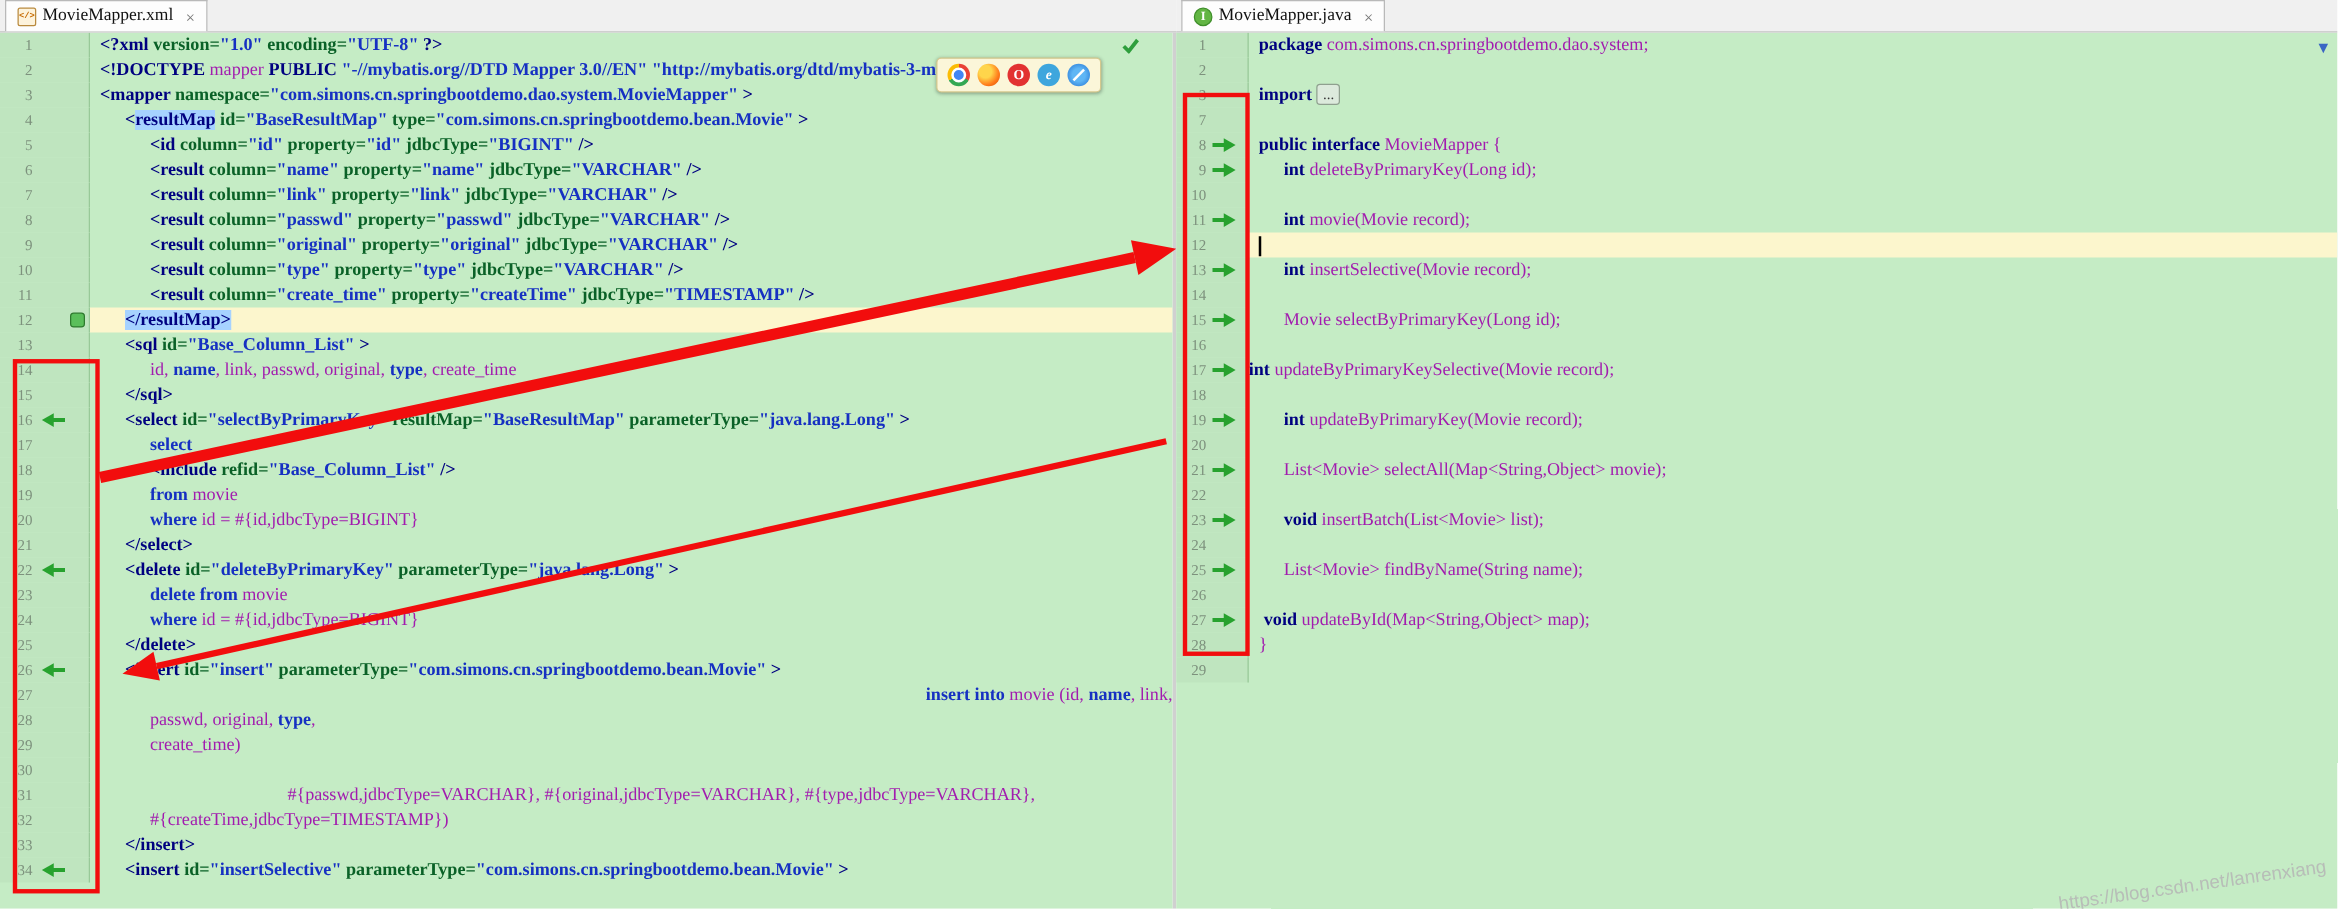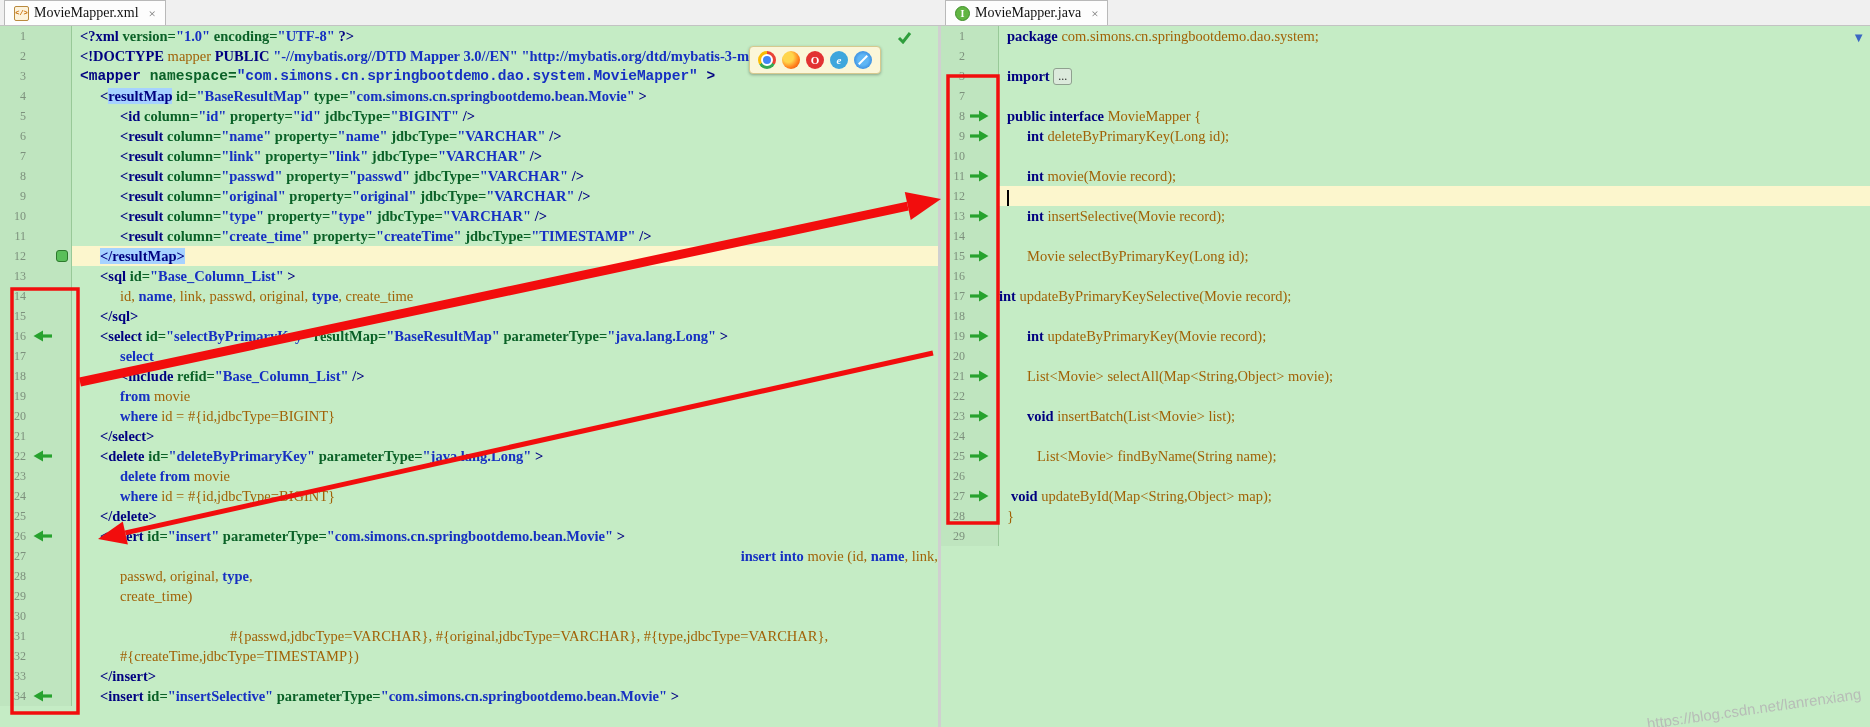--- a/index.html
+++ b/index.html
@@ -40,21 +40,21 @@
   .codeline{flex:1 1 auto;overflow:hidden}
   .line.current .codeline{background:var(--current-line,#fcf6cd)}
   .caret{display:inline-block;width:2px;height:16px;background:#000;vertical-align:middle;margin-right:1px}
 
   
   .t{color:var(--tag,#000080);font-weight:bold}
   .a{color:var(--attr,#0a6127);font-weight:bold}
   .v{color:var(--value,#1630c2);font-weight:bold}
   .k{color:var(--keyword,#000080);font-weight:bold}
   .s{color:var(--sql,#1630c2);font-weight:bold}
-  .p{color:#a16207}
+  .p{color:#a21caf}
   .sel{background:var(--selection,#a6d2ff)}
   .f{display:inline-block;background:#dcead c;background:#dceadc;border:1px solid #8fa08f;border-radius:3px;padding:0 4px;line-height:15px;font-size:12px;color:#333;vertical-align:1px}
 
   .inspect-ok{position:absolute;top:4px;right:26px}
   .scroll-mark{position:absolute;top:5px;right:5px;color:#3b66c4;font-size:13px;line-height:1}
 
   
   .browser-popup{position:absolute;left:749px;top:46px;height:28px;background:#fbf6d9;border:1px solid #d6c98e;border-radius:4px;display:flex;align-items:center;gap:6px;padding:0 8px;box-shadow:0 1px 3px rgba(0,0,0,.3);z-index:20}
   .bicon{width:18px;height:18px;border-radius:50%;position:relative;display:flex;align-items:center;justify-content:center;color:#fff;font-size:11px;font-weight:bold;font-family:"Liberation Serif",serif}
   .bicon.chrome{background:conic-gradient(#e94235 0 120deg,#34a853 120deg 240deg,#fbbc05 240deg 360deg)}
@@ -92,21 +92,21 @@
         <span class="tclose">×</span>
       </div>
     </div>
   </div>
 
   <div class="editors">
     <div class="editor xml">
       <div id="xml-editor-body">
           <div class="line"><span class="gutter"><span class="ln">1</span><span class="garrow"></span></span><span class="codeline" style="padding-left: 8px;"><span class="t">&lt;?xml </span><span class="a">version=</span><span class="v">"1.0" </span><span class="a">encoding=</span><span class="v">"UTF-8" </span><span class="t">?&gt;</span></span></div>
           <div class="line"><span class="gutter"><span class="ln">2</span><span class="garrow"></span></span><span class="codeline" style="padding-left: 8px;"><span class="t">&lt;!DOCTYPE </span><span class="p">mapper </span><span class="t">PUBLIC </span><span class="v">"-//mybatis.org//DTD Mapper 3.0//EN" </span><span class="v">"http://mybatis.org/dtd/mybatis-3-mapper.dtd" </span><span class="t">&gt;</span></span></div>
-          <div class="line"><span class="gutter"><span class="ln">3</span><span class="garrow"></span></span><span class="codeline" style="padding-left: 8px; font-family: Liberation Mono, monospace;"><span class="t">&lt;mapper </span><span class="a">namespace=</span><span class="v">"com.simons.cn.springbootdemo.dao.system.MovieMapper" </span><span class="t">&gt;</span></span></div>
+          <div class="line"><span class="gutter"><span class="ln">3</span><span class="garrow"></span></span><span class="codeline" style="padding-left: 8px;"><span class="t">&lt;mapper </span><span class="a">namespace=</span><span class="v">"com.simons.cn.springbootdemo.dao.system.MovieMapper" </span><span class="t">&gt;</span></span></div>
           <div class="line"><span class="gutter"><span class="ln">4</span><span class="garrow"></span></span><span class="codeline" style="padding-left: 28px;"><span class="t">&lt;</span><span class="t sel">resultMap</span><span class="p"> </span><span class="a">id=</span><span class="v">"BaseResultMap" </span><span class="a">type=</span><span class="v">"com.simons.cn.springbootdemo.bean.Movie" </span><span class="t">&gt;</span></span></div>
           <div class="line"><span class="gutter"><span class="ln">5</span><span class="garrow"></span></span><span class="codeline" style="padding-left: 48px;"><span class="t">&lt;id </span><span class="a">column=</span><span class="v">"id" </span><span class="a">property=</span><span class="v">"id" </span><span class="a">jdbcType=</span><span class="v">"BIGINT" </span><span class="t">/&gt;</span></span></div>
           <div class="line"><span class="gutter"><span class="ln">6</span><span class="garrow"></span></span><span class="codeline" style="padding-left: 48px;"><span class="t">&lt;result </span><span class="a">column=</span><span class="v">"name" </span><span class="a">property=</span><span class="v">"name" </span><span class="a">jdbcType=</span><span class="v">"VARCHAR" </span><span class="t">/&gt;</span></span></div>
           <div class="line"><span class="gutter"><span class="ln">7</span><span class="garrow"></span></span><span class="codeline" style="padding-left: 48px;"><span class="t">&lt;result </span><span class="a">column=</span><span class="v">"link" </span><span class="a">property=</span><span class="v">"link" </span><span class="a">jdbcType=</span><span class="v">"VARCHAR" </span><span class="t">/&gt;</span></span></div>
           <div class="line"><span class="gutter"><span class="ln">8</span><span class="garrow"></span></span><span class="codeline" style="padding-left: 48px;"><span class="t">&lt;result </span><span class="a">column=</span><span class="v">"passwd" </span><span class="a">property=</span><span class="v">"passwd" </span><span class="a">jdbcType=</span><span class="v">"VARCHAR" </span><span class="t">/&gt;</span></span></div>
           <div class="line"><span class="gutter"><span class="ln">9</span><span class="garrow"></span></span><span class="codeline" style="padding-left: 48px;"><span class="t">&lt;result </span><span class="a">column=</span><span class="v">"original" </span><span class="a">property=</span><span class="v">"original" </span><span class="a">jdbcType=</span><span class="v">"VARCHAR" </span><span class="t">/&gt;</span></span></div>
           <div class="line"><span class="gutter"><span class="ln">10</span><span class="garrow"></span></span><span class="codeline" style="padding-left: 48px;"><span class="t">&lt;result </span><span class="a">column=</span><span class="v">"type" </span><span class="a">property=</span><span class="v">"type" </span><span class="a">jdbcType=</span><span class="v">"VARCHAR" </span><span class="t">/&gt;</span></span></div>
           <div class="line"><span class="gutter"><span class="ln">11</span><span class="garrow"></span></span><span class="codeline" style="padding-left: 48px;"><span class="t">&lt;result </span><span class="a">column=</span><span class="v">"create_time" </span><span class="a">property=</span><span class="v">"createTime" </span><span class="a">jdbcType=</span><span class="v">"TIMESTAMP" </span><span class="t">/&gt;</span></span></div>
           <div class="line current"><span class="gutter"><span class="ln">12</span><span class="garrow"></span><span class="gicon"></span></span><span class="codeline" style="padding-left: 28px;"><span class="t sel">&lt;/resultMap&gt;</span></span></div>
           <div class="line"><span class="gutter"><span class="ln">13</span><span class="garrow"></span></span><span class="codeline" style="padding-left: 28px;"><span class="t">&lt;sql </span><span class="a">id=</span><span class="v">"Base_Column_List" </span><span class="t">&gt;</span></span></div>
@@ -197,21 +197,21 @@
                 </svg></span></span><span class="codeline" style="padding-left: 28px;"><span class="p">List&lt;Movie&gt; selectAll(Map&lt;String,Object&gt; movie);</span></span></div>
           <div class="line"><span class="gutter"><span class="ln">22</span><span class="garrow"></span></span><span class="codeline" style="padding-left: 8px;"></span></div>
           <div class="line"><span class="gutter"><span class="ln">23</span><span class="garrow"><svg width="20" height="12" viewBox="0 0 20 12">
                   <line x1="1" y1="6" x2="11" y2="6" stroke="#27a22e" stroke-width="3.2"></line>
                   <polygon points="10,0.5 19.5,6 10,11.5" fill="#27a22e"></polygon>
                 </svg></span></span><span class="codeline" style="padding-left: 28px;"><span class="k">void </span><span class="p">insertBatch(List&lt;Movie&gt; list);</span></span></div>
           <div class="line"><span class="gutter"><span class="ln">24</span><span class="garrow"></span></span><span class="codeline" style="padding-left: 8px;"></span></div>
           <div class="line"><span class="gutter"><span class="ln">25</span><span class="garrow"><svg width="20" height="12" viewBox="0 0 20 12">
                   <line x1="1" y1="6" x2="11" y2="6" stroke="#27a22e" stroke-width="3.2"></line>
                   <polygon points="10,0.5 19.5,6 10,11.5" fill="#27a22e"></polygon>
-                </svg></span></span><span class="codeline" style="padding-left: 38px;"><span class="p">List&lt;Movie&gt; findByName(String name);</span></span></div>
+                </svg></span></span><span class="codeline" style="padding-left: 28px;"><span class="p">List&lt;Movie&gt; findByName(String name);</span></span></div>
           <div class="line"><span class="gutter"><span class="ln">26</span><span class="garrow"></span></span><span class="codeline" style="padding-left: 8px;"></span></div>
           <div class="line"><span class="gutter"><span class="ln">27</span><span class="garrow"><svg width="20" height="12" viewBox="0 0 20 12">
                   <line x1="1" y1="6" x2="11" y2="6" stroke="#27a22e" stroke-width="3.2"></line>
                   <polygon points="10,0.5 19.5,6 10,11.5" fill="#27a22e"></polygon>
                 </svg></span></span><span class="codeline" style="padding-left: 12px;"><span class="k">void </span><span class="p">updateById(Map&lt;String,Object&gt; map);</span></span></div>
           <div class="line"><span class="gutter"><span class="ln">28</span><span class="garrow"></span></span><span class="codeline" style="padding-left: 8px;"><span class="p">}</span></span></div>
           <div class="line"><span class="gutter"><span class="ln">29</span><span class="garrow"></span></span><span class="codeline" style="padding-left: 8px;"></span></div>
         </div>
       <span class="scroll-mark">▼</span>
     </div>

